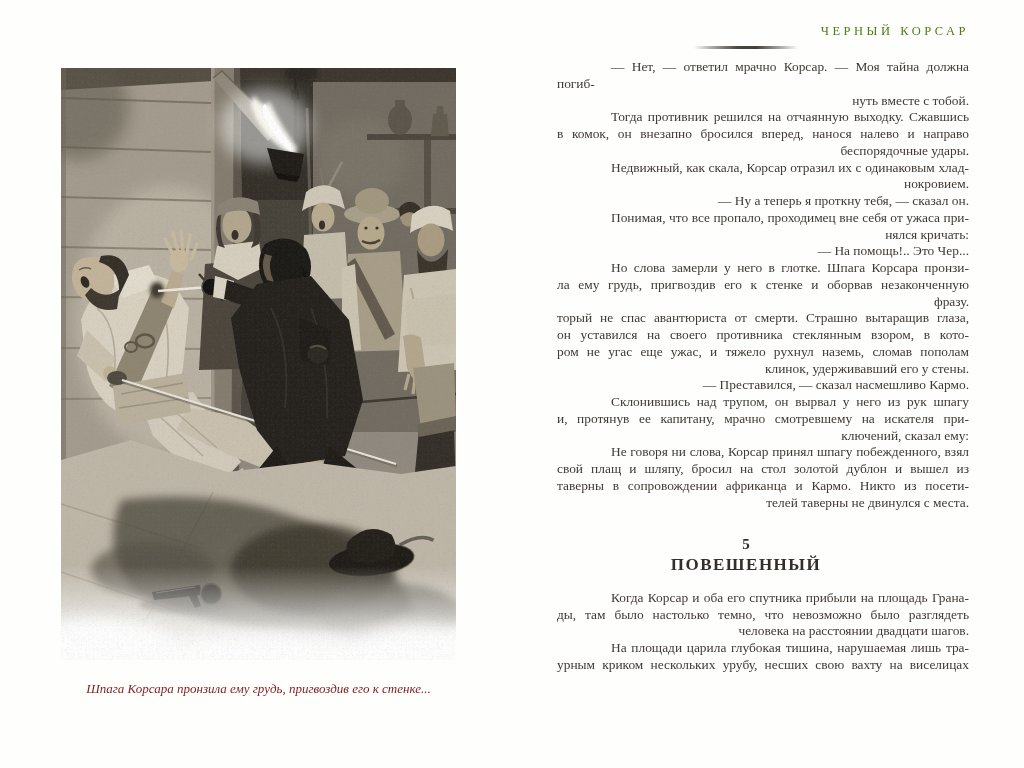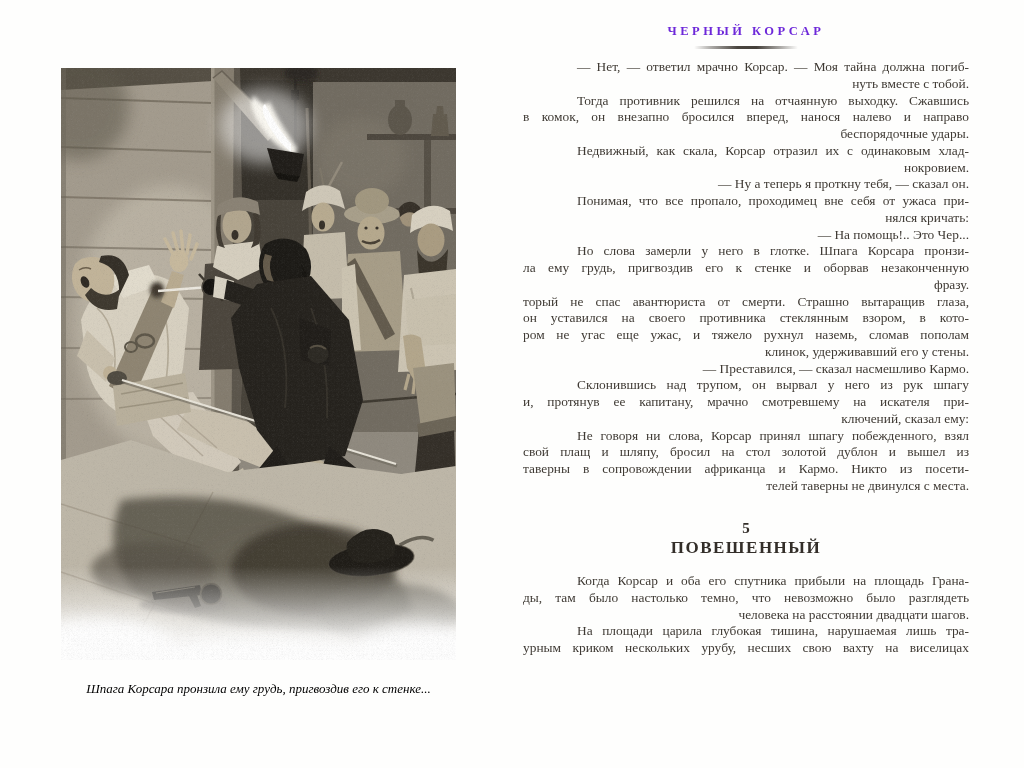--- a/index.html
+++ b/index.html
@@ -3,34 +3,34 @@
 <meta charset="utf-8">
 <style>
   html,body{margin:0;padding:0;background:#ffffff;}
   body{width:1024px;height:768px;position:relative;overflow:hidden;
        font-family:"Liberation Serif", serif;color:#3f3a34;}
   .spread{position:absolute;inset:0;background:#fefefd;}
 
   
   .illustration-wrap{position:absolute;left:61px;top:68px;width:395px;height:592px;}
   .caption{position:absolute;left:51px;top:681px;width:415px;text-align:center;
-           font-style:italic;font-size:13px;line-height:16px;color:#000000;}
+           font-style:italic;font-size:13px;line-height:16px;color:#7f1d1d;}
 
   
   .text-col{position:absolute;left:523px;top:24px;width:446px;}
-  .running-head{text-align:center;font-weight:bold;font-size:12.5px;
-                letter-spacing:3.5px;color:#6d28d9;}
+  .running-head{text-align:right;font-weight:normal;font-size:12.5px;
+                letter-spacing:3.5px;color:#4d7c0f;}
   .head-rule{width:104px;height:3px;margin:7px auto 0 auto;border-radius:2px;
     background:linear-gradient(to right,rgba(58,53,47,0) 0%,rgba(58,53,47,.40) 16%,
       rgba(58,53,47,.92) 42%,rgba(58,53,47,.95) 60%,rgba(58,53,47,.40) 84%,rgba(58,53,47,0) 100%);}
   .body-text{margin-top:10px;font-size:13.4px;line-height:16.75px;}
   p.para{margin:0;padding:0;}
   .line{display:block;}
   .line.first{text-indent:54px;}
-  .line.j{text-align:justify;text-align-last:justify;}
+  .line.j{text-align:justify;text-align-last:justify;margin-left:34px;}
   .line.last{text-align:right;}
   .chapter{margin:25px 0 16px 0;text-align:center;color:#332e29;}
   .ch-num{font-weight:bold;font-size:15px;}
   .ch-title{font-weight:bold;font-size:17px;letter-spacing:1.5px;margin-top:4px;}
   .page-number{position:absolute;left:523px;top:709px;width:446px;text-align:center;
                font-weight:bold;font-size:12.5px;color:#3a352f;}
 </style>
 </head>
 <body>
 

